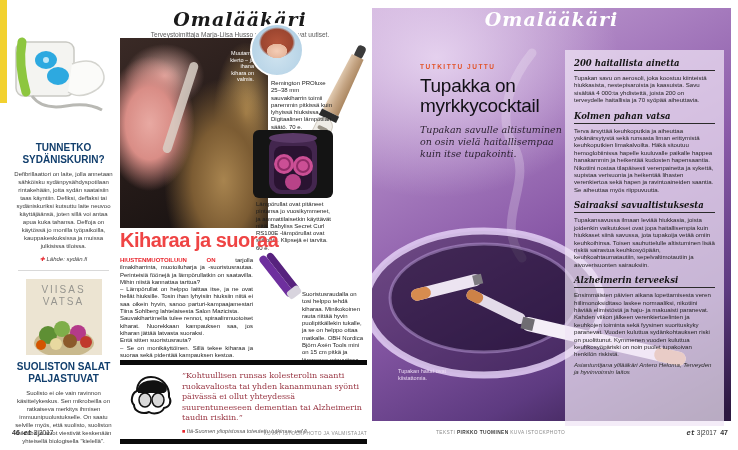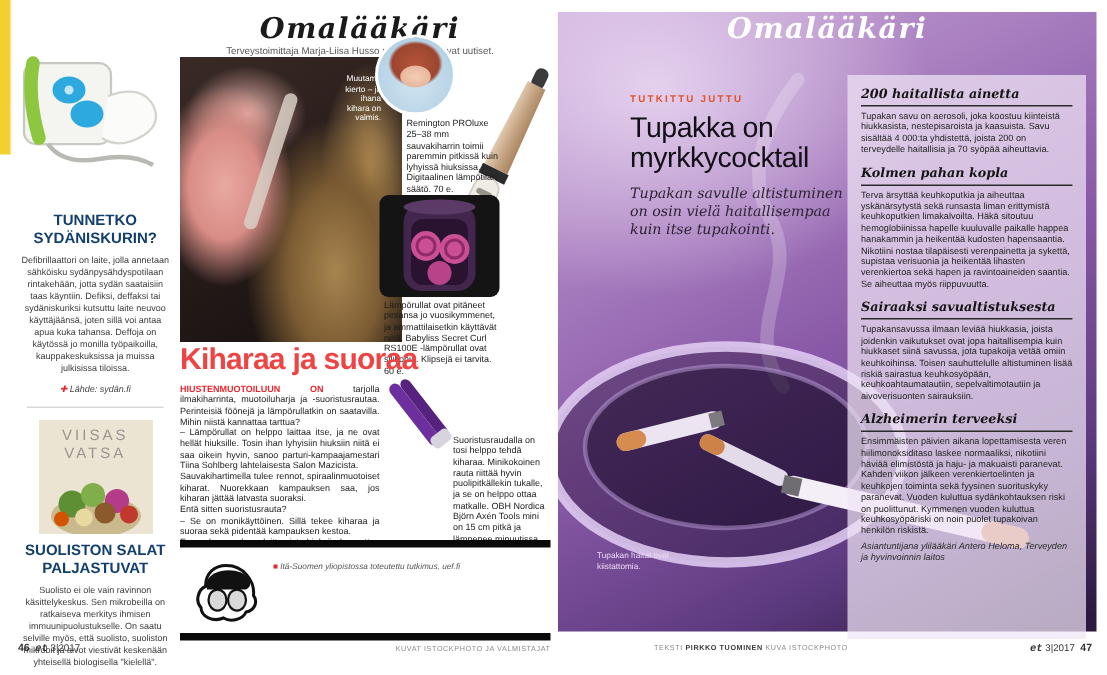--- a/index.html
+++ b/index.html
@@ -234,20 +234,21 @@
   <div id="cap-straight" class="abs cap">Suoristusraudalla on tosi helppo tehdä kiharaa. Minikokoinen rauta riittää hyvin puolipitkällekin tukalle, ja se on helppo ottaa matkalle. OBH Nordica Björn Axén Tools mini on 15 cm pitkä ja lämpenee minuutissa. 30 e.</div>
 
   <div id="quote-box" class="abs">
     <svg width="46" height="46" viewBox="0 0 46 46" style="flex:none; margin-left:6px;">
       <path d="M23 6 C34 6 42 16 41 26 C44 30 42 36 36 37 C34 42 26 44 21 41 C14 44 6 40 6 34 C2 30 4 22 9 20 C9 11 15 6 23 6 Z" fill="#ffffff" stroke="#111" stroke-width="2"></path>
       <path d="M10 17 C12 8 32 6 38 15 C40 19 38 21 36 22 L10 22 Z" fill="#111"></path>
       <ellipse cx="17" cy="29" rx="6" ry="7" fill="#d9d9d9" stroke="#111" stroke-width="1.5"></ellipse>
       <ellipse cx="30" cy="29" rx="6" ry="7" fill="#d9d9d9" stroke="#111" stroke-width="1.5"></ellipse>
     </svg>
     <div>
+      <div id="quote-text">”Kohtuullisen runsas kolesterolin saanti ruokavaliosta tai yhden kananmunan syönti päivässä ei ollut yhteydessä suurentuneeseen dementian tai Alzheimerin taudin riskiin.”</div>
       <div id="quote-src">
         <span class="red">■ </span><span>Itä-Suomen yliopistossa toteutettu tutkimus, uef.fi</span>
       </div>
     </div>
   </div>
   <div id="credit-left" class="abs">KUVAT ISTOCKPHOTO JA VALMISTAJAT</div>
 
   <div id="right-page" class="abs">
     <svg width="359" height="413" viewBox="0 0 359 413" style="position:absolute;left:0;top:0;">
       <path d="M150 250 C120 210 165 175 140 135 C125 105 140 70 160 45" stroke="rgba(255,255,255,0.22)" stroke-width="9" fill="none" stroke-linecap="round"></path>
@@ -275,21 +276,21 @@
   <div id="headline-right" class="abs">Tupakka on myrkkycocktail</div>
   <div id="standfirst" class="abs serif-i">Tupakan savulle altistuminen on osin vielä haitallisempaa kuin itse tupakointi.</div>
   <div id="cap-smoke" class="abs">Tupakan haitat ovat kiistattomia.</div>
 
   <div id="side-panel" class="abs">
     <div class="sec">
       <h3>200 haitallista ainetta</h3>
       <p>Tupakan savu on aerosoli, joka koostuu kiinteistä hiukkasista, nestepisaroista ja kaasuista. Savu sisältää 4 000:ta yhdistettä, joista 200 on terveydelle haitallisia ja 70 syöpää aiheuttavia.</p>
     </div>
     <div class="sec">
-      <h3>Kolmen pahan kopla</h3>
+      <h3>Kolmen pahan vatsa</h3>
       <p>Terva ärsyttää keuhkoputkia ja aiheuttaa yskänärsytystä sekä runsasta liman erittymistä keuhkoputkien limakalvoilta. Häkä sitoutuu hemoglobiinissa hapelle kuuluvalle paikalle happea hanakammin ja heikentää kudosten hapensaantia. Nikotiini nostaa tilapäisesti verenpainetta ja sykettä, supistaa verisuonia ja heikentää lihasten verenkiertoa sekä hapen ja ravintoaineiden saantia. Se aiheuttaa myös riippuvuutta.</p>
     </div>
     <div class="sec">
       <h3>Sairaaksi savualtistuksesta</h3>
       <p>Tupakansavussa ilmaan leviää hiukkasia, joista joidenkin vaikutukset ovat jopa haitallisempia kuin hiukkaset siinä savussa, jota tupakoija vetää omiin keuhkoihinsa. Toisen sauhuttelulle altistuminen lisää riskiä sairastua keuhkosyöpään, keuhkoahtaumatautiin, sepelvaltimotautiin ja aivoverisuonten sairauksiin.</p>
     </div>
     <div class="sec">
       <h3>Alzheimerin terveeksi</h3>
       <p>Ensimmäisten päivien aikana lopettamisesta veren hiilimonoksiditaso laskee normaaliksi, nikotiini häviää elimistöstä ja haju- ja makuaisti paranevat. Kahden viikon jälkeen verenkiertoelinten ja keuhkojen toiminta sekä fyysinen suorituskyky paranevat. Vuoden kuluttua sydänkohtauksen riski on puolittunut. Kymmenen vuoden kuluttua keuhkosyöpäriski on noin puolet tupakoivan henkilön riskistä.</p>
       <div id="expert">Asiantuntijana ylilääkäri Antero Heloma, Terveyden ja hyvinvoinnin laitos</div>

